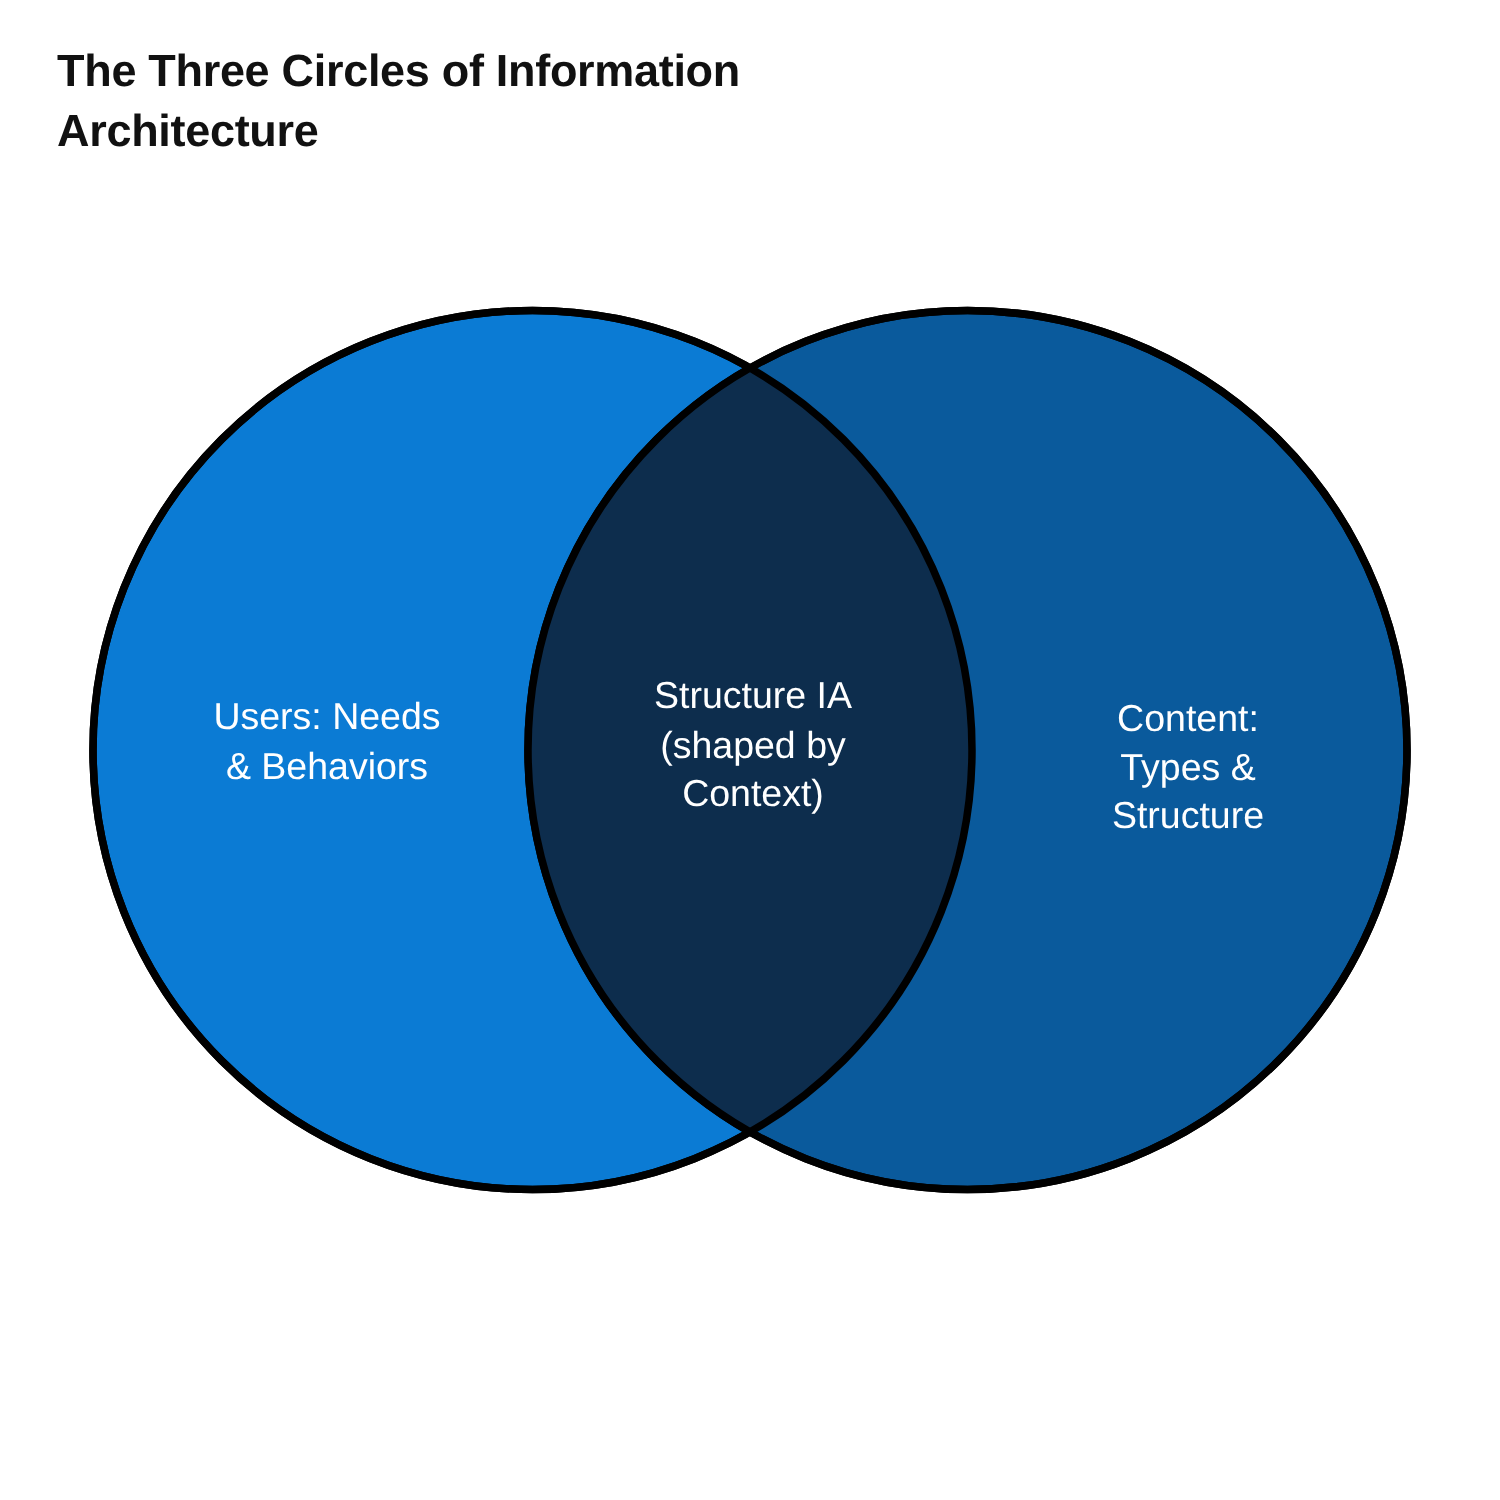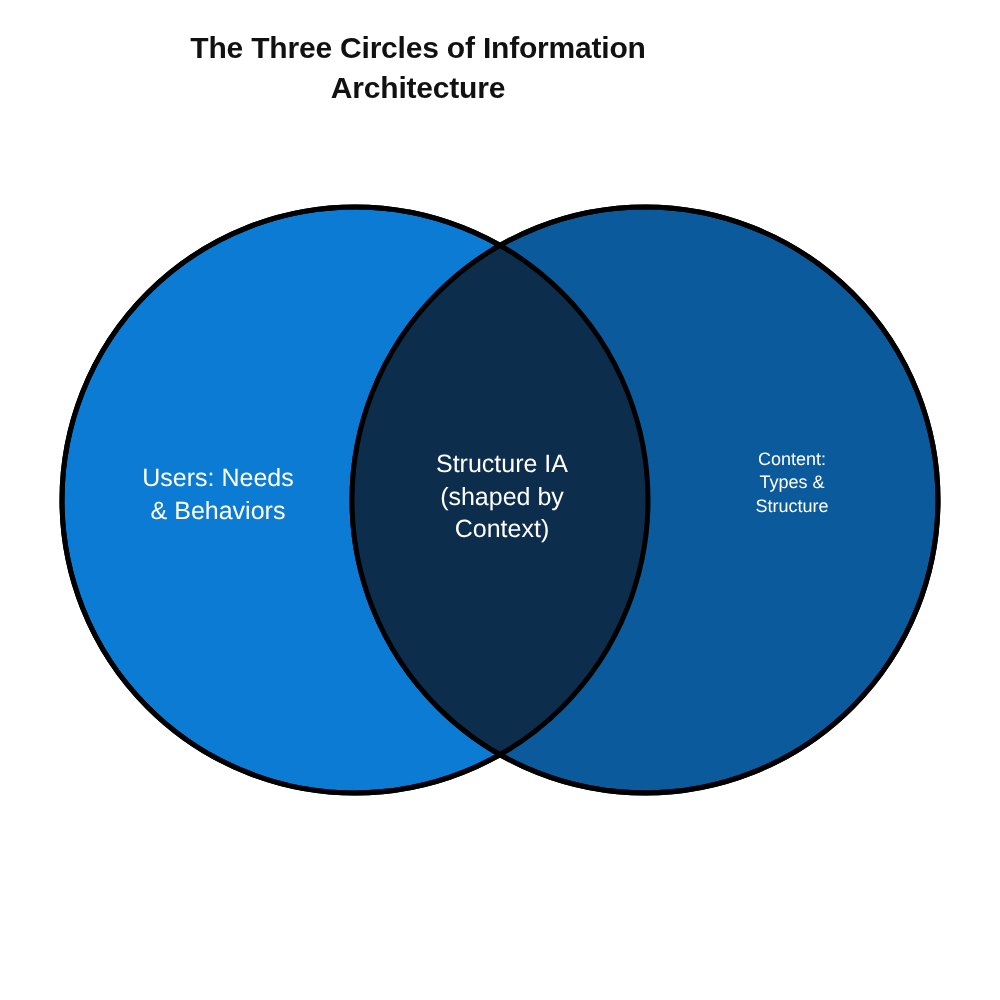--- a/index.html
+++ b/index.html
@@ -71,31 +71,31 @@
     font-size: 25px;
   }
   .label-center {
     left: 404px;
     top: 448px;
     width: 196px;
     font-size: 25px;
   }
   .label-right {
     left: 696px;
-    top: 448px;
+    top: 463px;
     width: 192px;
-    font-size: 18px;
+    font-size: 25px;
   }
 </style>
 </head>
 <body style="background: rgb(255, 255, 255);">
 
 <div id="figure-root">
 
-  <div class="figure-title" style="color: rgb(17, 17, 17); text-align: center;">The Three Circles of Information
+  <div class="figure-title" style="color: rgb(17, 17, 17);">The Three Circles of Information
 Architecture</div>
 
   <div class="venn-canvas">
     <svg viewBox="0 0 1000 1000" xmlns="http://www.w3.org/2000/svg" aria-hidden="true">
       <defs>
 
         <clipPath id="clip-left-circle">
           <circle cx="355" cy="500" r="293"></circle>
         </clipPath>
       </defs>

